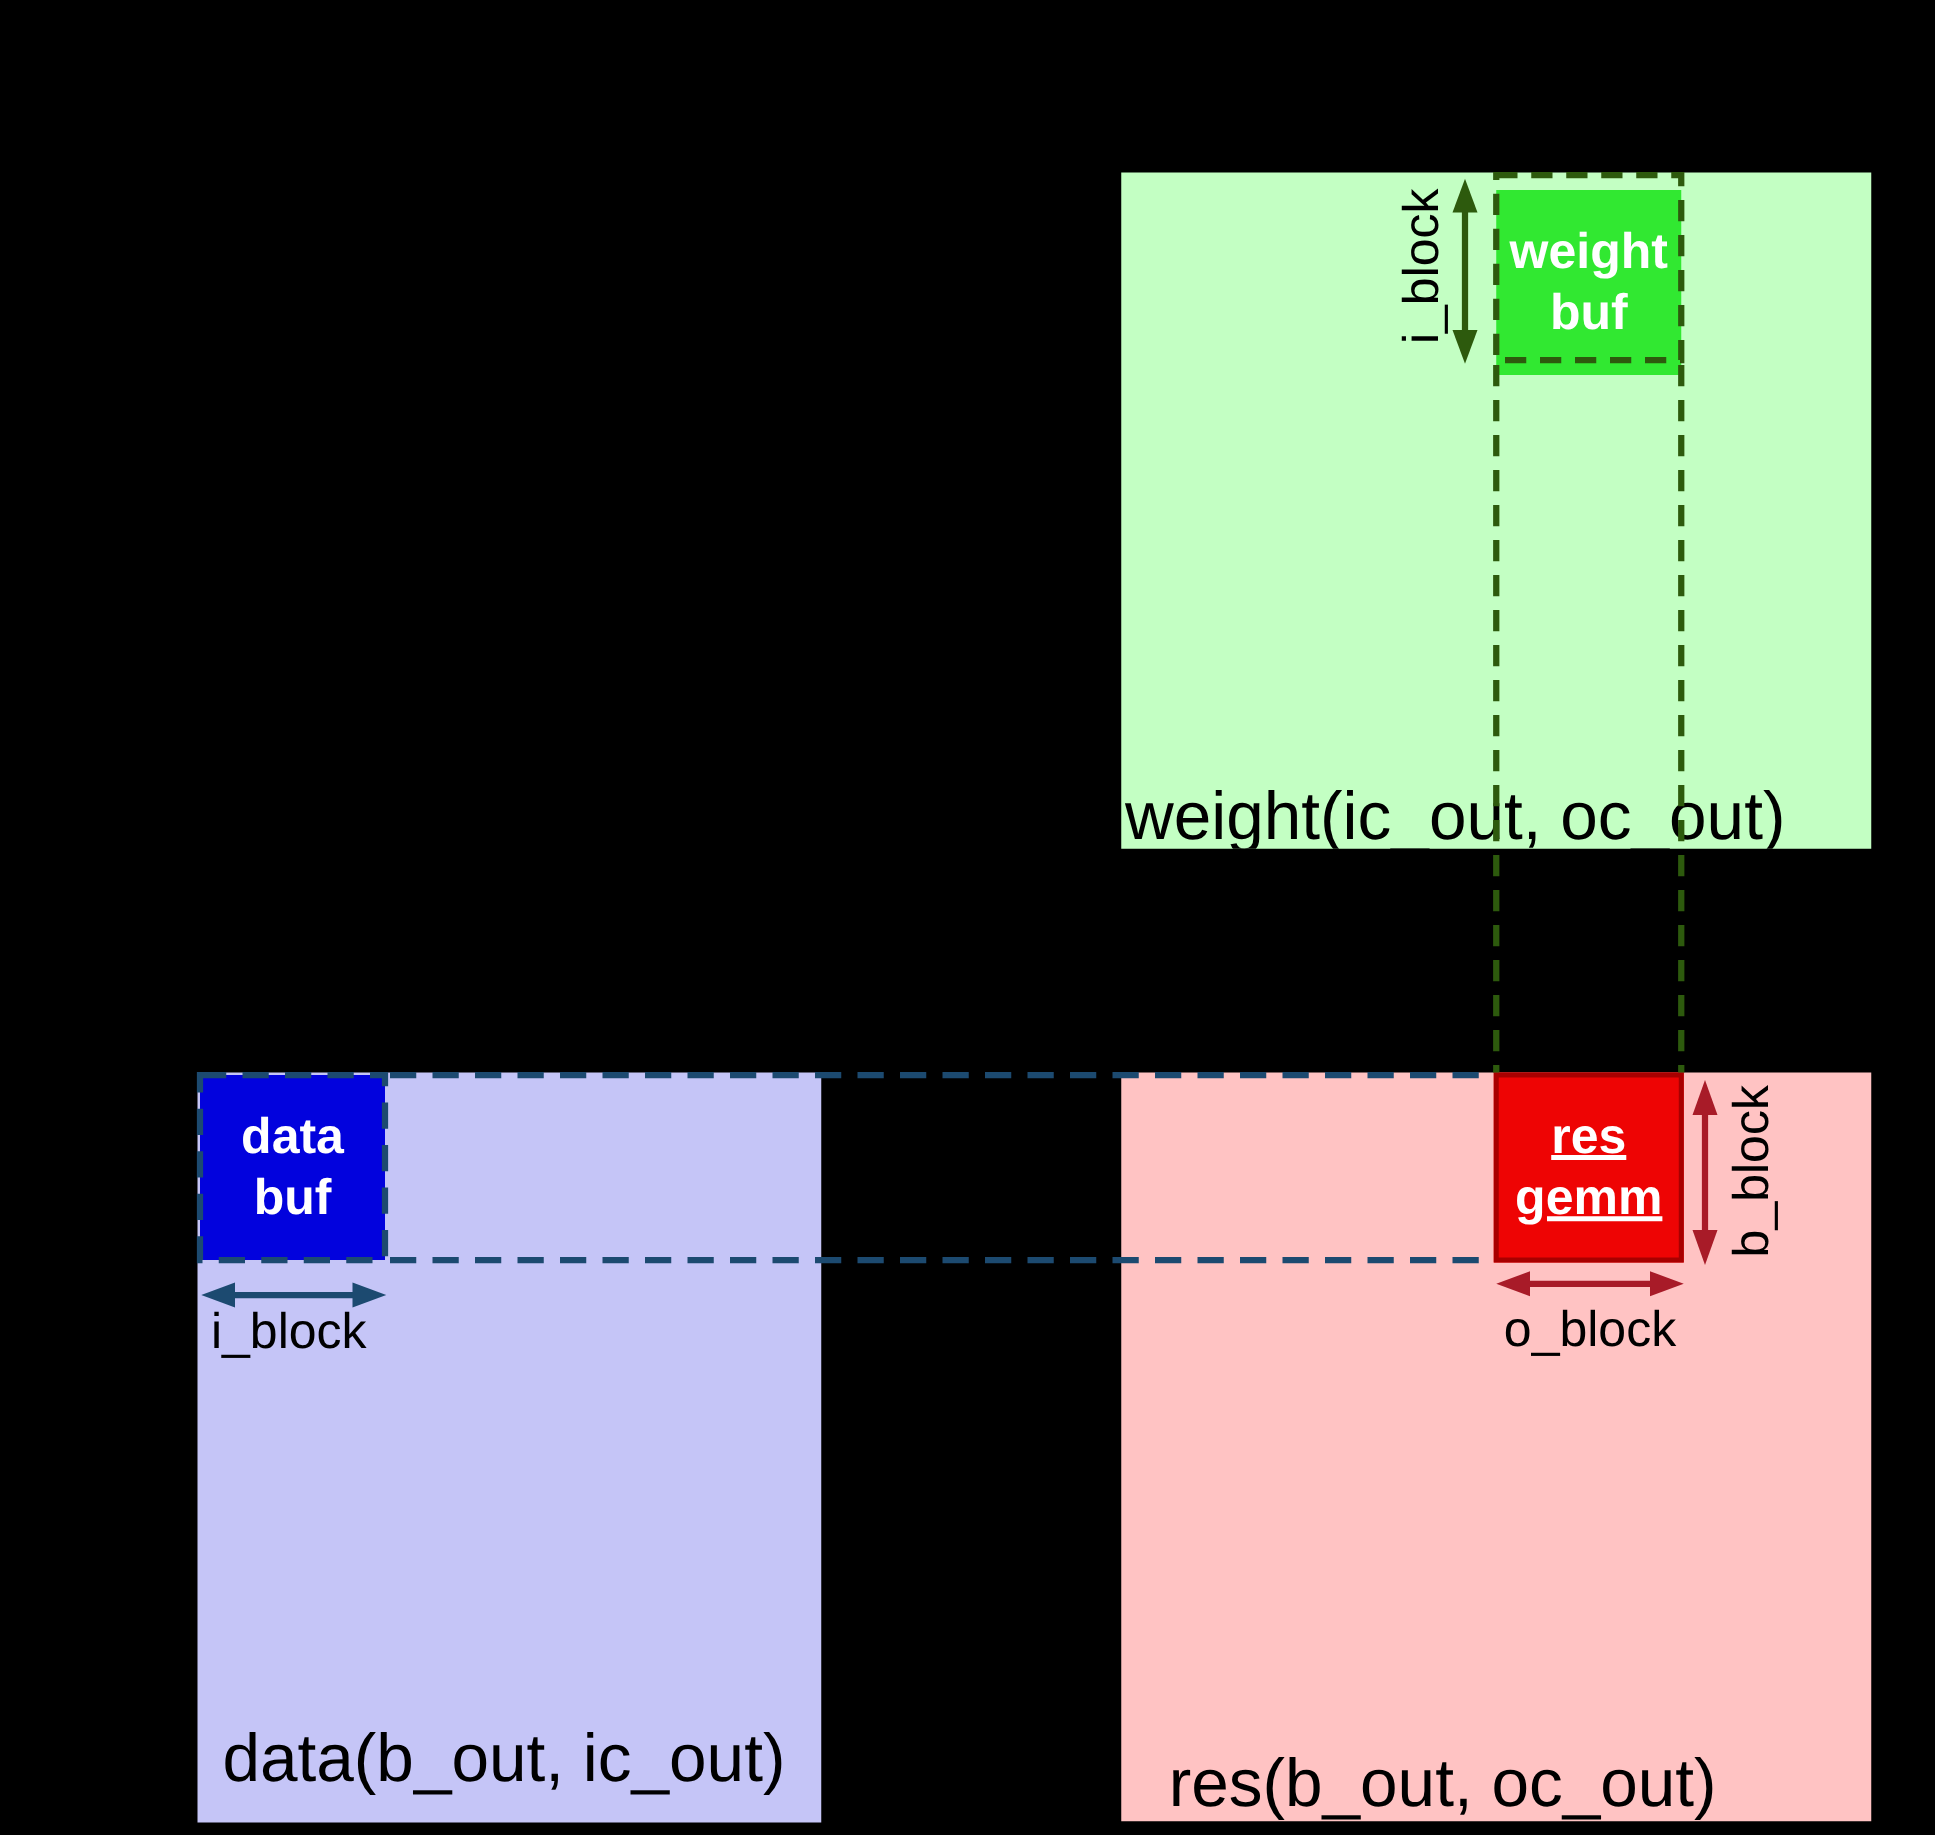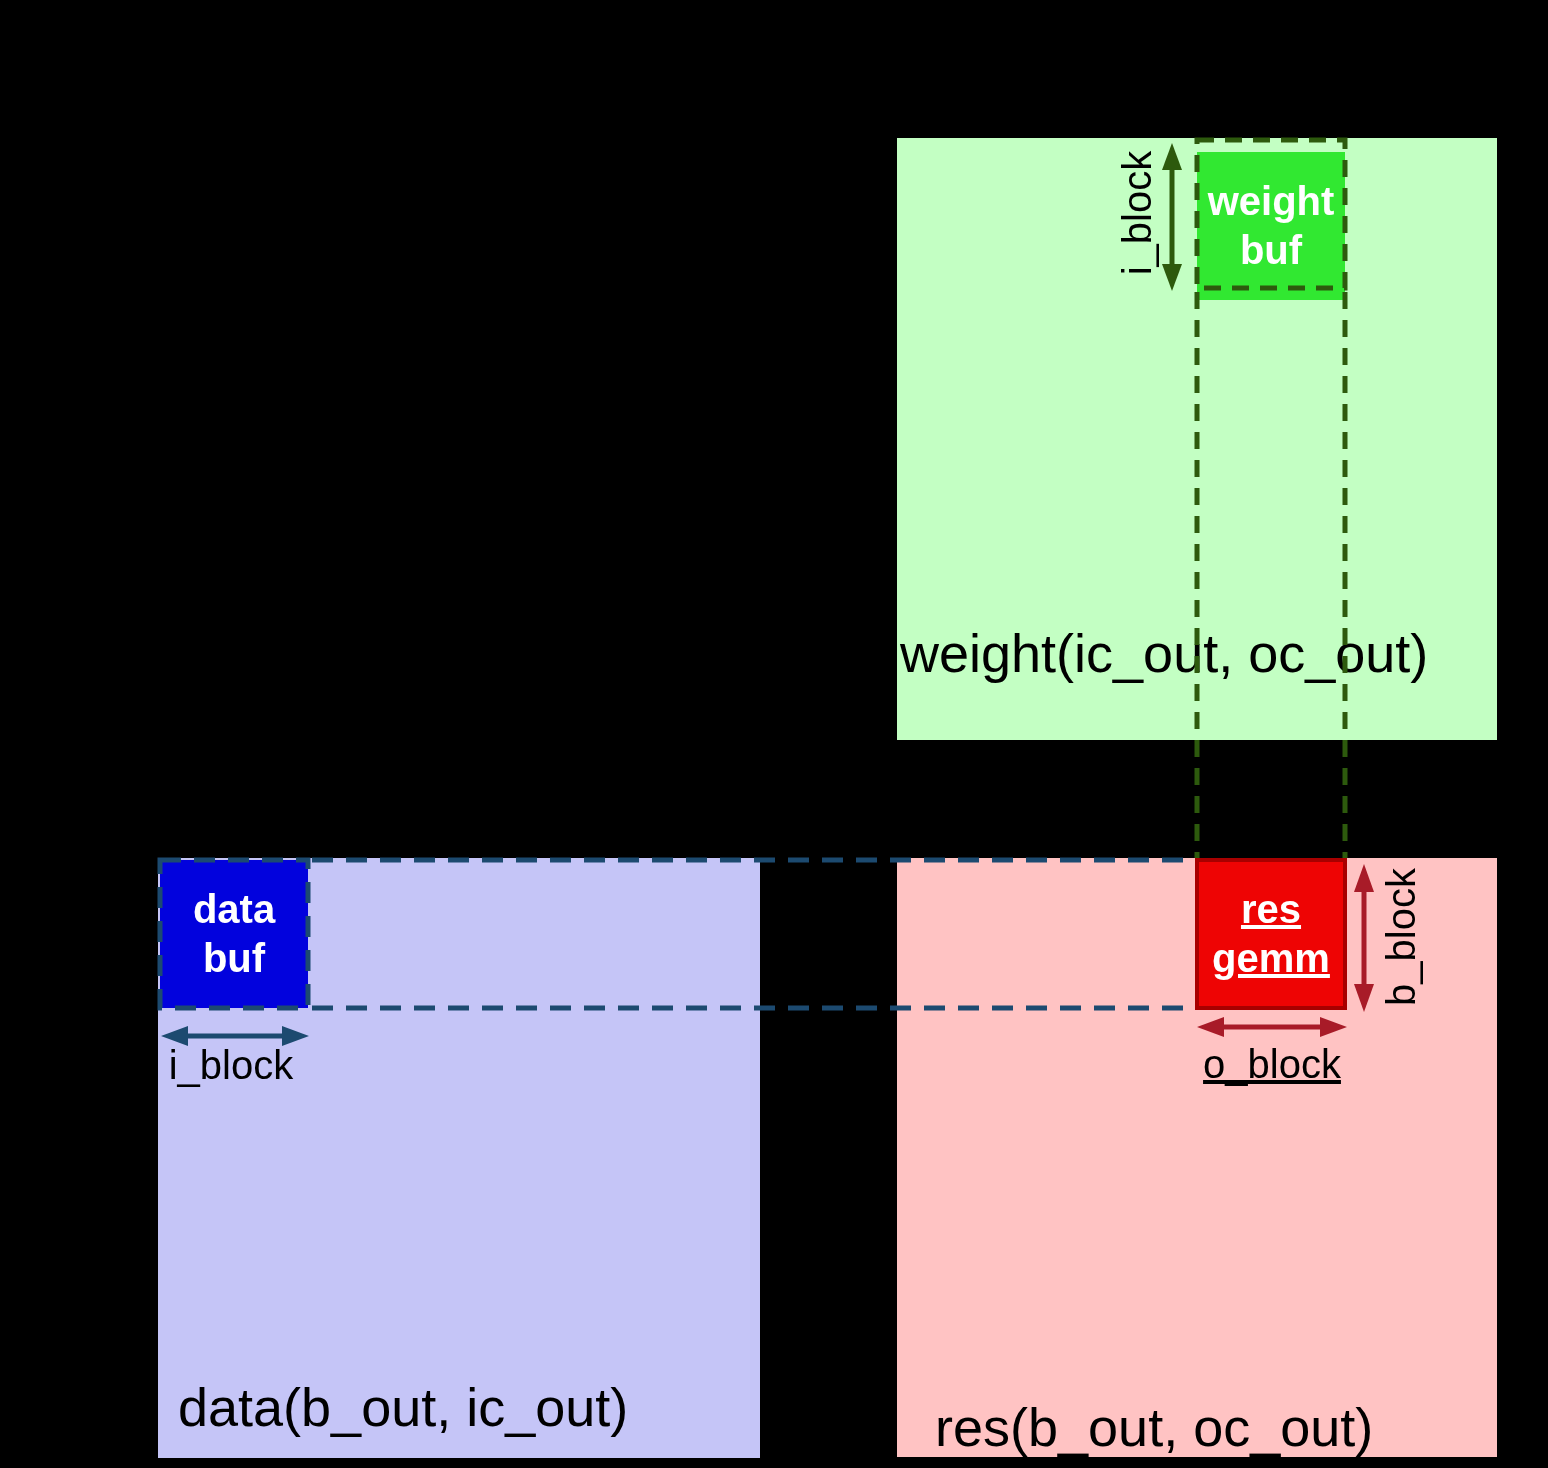--- a/index.html
+++ b/index.html
@@ -3,22 +3,22 @@
 <meta charset="utf-8">
 <style>
   html,body{margin:0;padding:0;background:#000;}
   .stage{
     position:relative;width:1548px;height:1468px;overflow:hidden;
     background:var(--background,#000);
     font-family:"Liberation Sans",sans-serif;
   }
   
   .panel{position:absolute;overflow:hidden;}
-  #panel-weight{left:897px;top:138px;width:600px;height:602px;background:var(--weight-panel,#c3ffc3);}
-  #panel-data{left:158px;top:858px;width:602px;height:600px;background:var(--data-panel,#c5c5f7);}
+  #panel-weight{left:897px;top:138px;width:600px;height:541px;background:var(--weight-panel,#c3ffc3);}
+  #panel-data{left:158px;top:858px;width:499px;height:600px;background:var(--data-panel,#c5c5f7);}
   #panel-res{left:897px;top:858px;width:600px;height:599px;background:var(--res-panel,#ffc3c3);}
   .panel-label{
     position:absolute;font-size:54px;line-height:1.1;color:var(--label-text,#000);
     white-space:nowrap;
   }
   #panel-weight .panel-label{left:3px;top:486px;}
   #panel-data  .panel-label{left:20px;top:520px;}
   #panel-res   .panel-label{left:38px;top:540px;}
 
   
@@ -33,21 +33,21 @@
 
   
   .ann{
     position:absolute;width:160px;height:48px;display:flex;align-items:center;justify-content:center;
     font-size:40px;line-height:1;color:var(--label-text,#000);
   }
   .rot{transform:rotate(-90deg);}
   #ann-i-weight{left:1057px;top:189px;}
   #ann-i-data{left:151px;top:1041px;}
   #ann-b-res{left:1321px;top:913px;}
-  #ann-o-res{left:1192px;top:1040px;text-decoration:underline;}
+  #ann-o-res{left:1192px;top:1040px;}
 
   
   svg.overlay{position:absolute;left:0;top:0;pointer-events:none;}
   .dash-green{stroke:var(--dark-green,#2d5a0d);stroke-width:5;stroke-dasharray:17 11;fill:none;}
   .stroke-green{stroke:var(--dark-green,#2d5a0d);stroke-width:5;}
   .fill-green{fill:var(--dark-green,#2d5a0d);stroke:none;}
   .dash-navy{stroke:var(--navy,#1c4a70);stroke-width:5;stroke-dasharray:21 13;fill:none;}
   .stroke-navy{stroke:var(--navy,#1c4a70);stroke-width:5;}
   .fill-navy{fill:var(--navy,#1c4a70);stroke:none;}
   .stroke-crimson{stroke:var(--crimson,#a81b28);stroke-width:5;}

